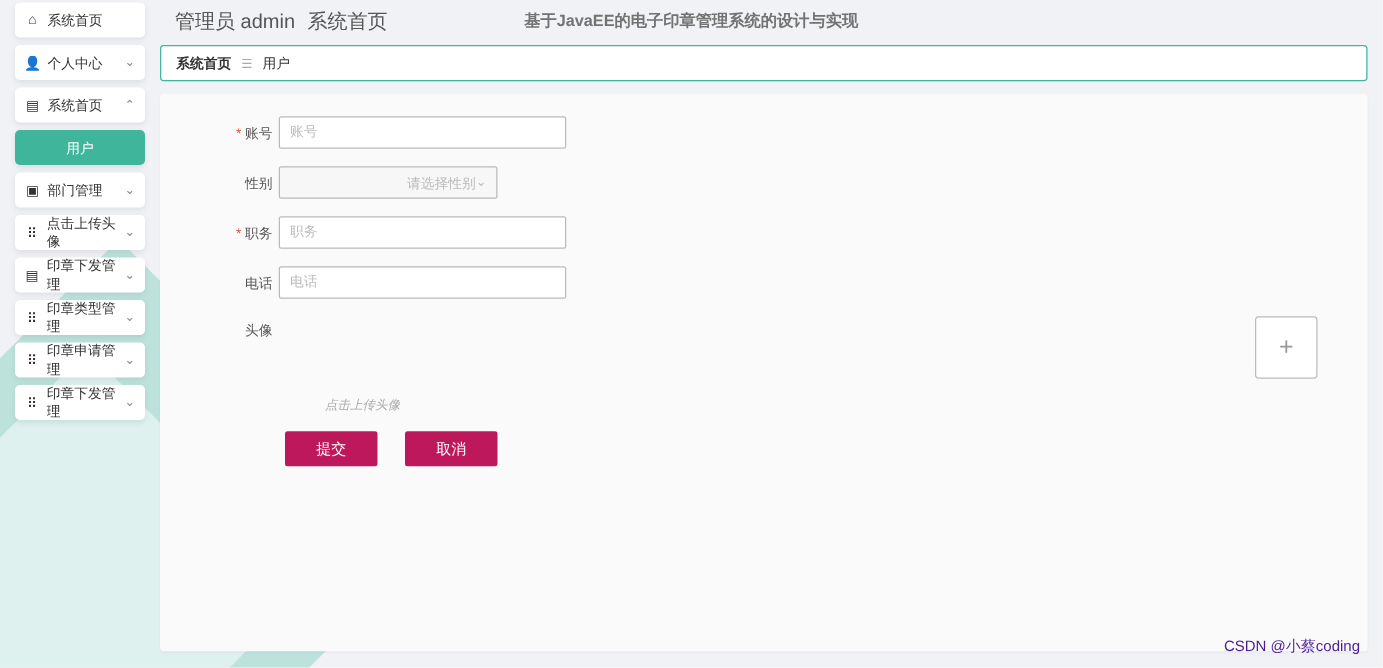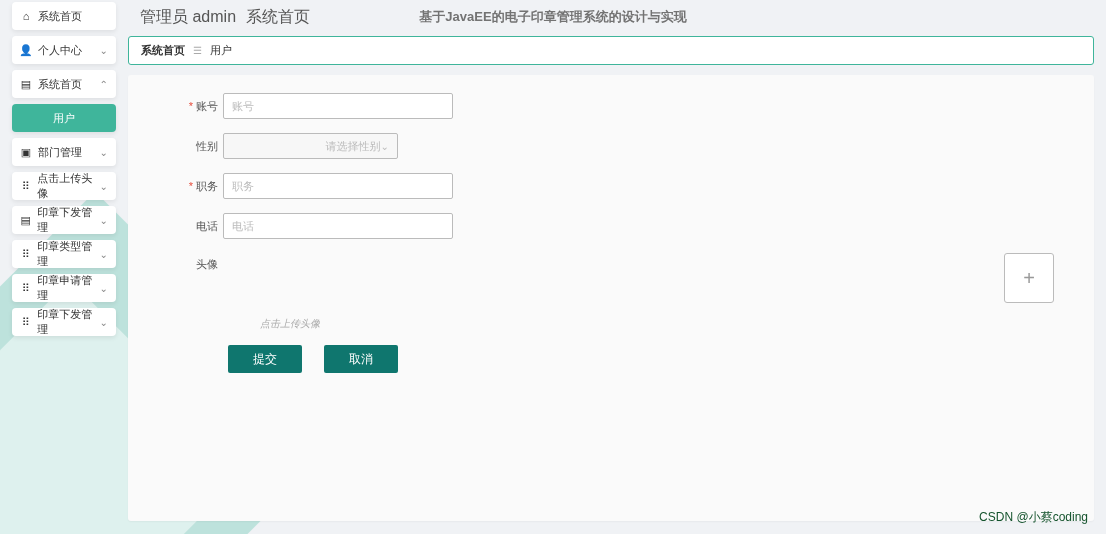--- a/index.html
+++ b/index.html
@@ -179,21 +179,21 @@
     }
     .btn-row {
       display: flex;
       gap: 22px;
       margin-left: 60px;
       margin-top: 14px;
     }
     .btn {
       width: 74px;
       height: 28px;
-      background: #0f766e;
+      background: #be185d;
       color: #fff;
       border: none;
       border-radius: 2px;
       font-size: 12px;
       cursor: pointer;
       display: flex;
       align-items: center;
       justify-content: center;
     }
     .cursor-caret {
@@ -202,21 +202,21 @@
       top: 124px;
       color: #333;
       font-size: 16px;
       pointer-events: none;
     }
     .watermark {
       position: absolute;
       right: 18px;
       bottom: 8px;
       font-size: 12px;
-      color: #14532d;
+      color: #4c1d95;
       z-index: 5;
     }
   </style>
 </head>
 <body>
 
 <div class="bg-decoration"></div>
 <div class="bg-decoration inner"></div>
 
 <div class="topbar">

